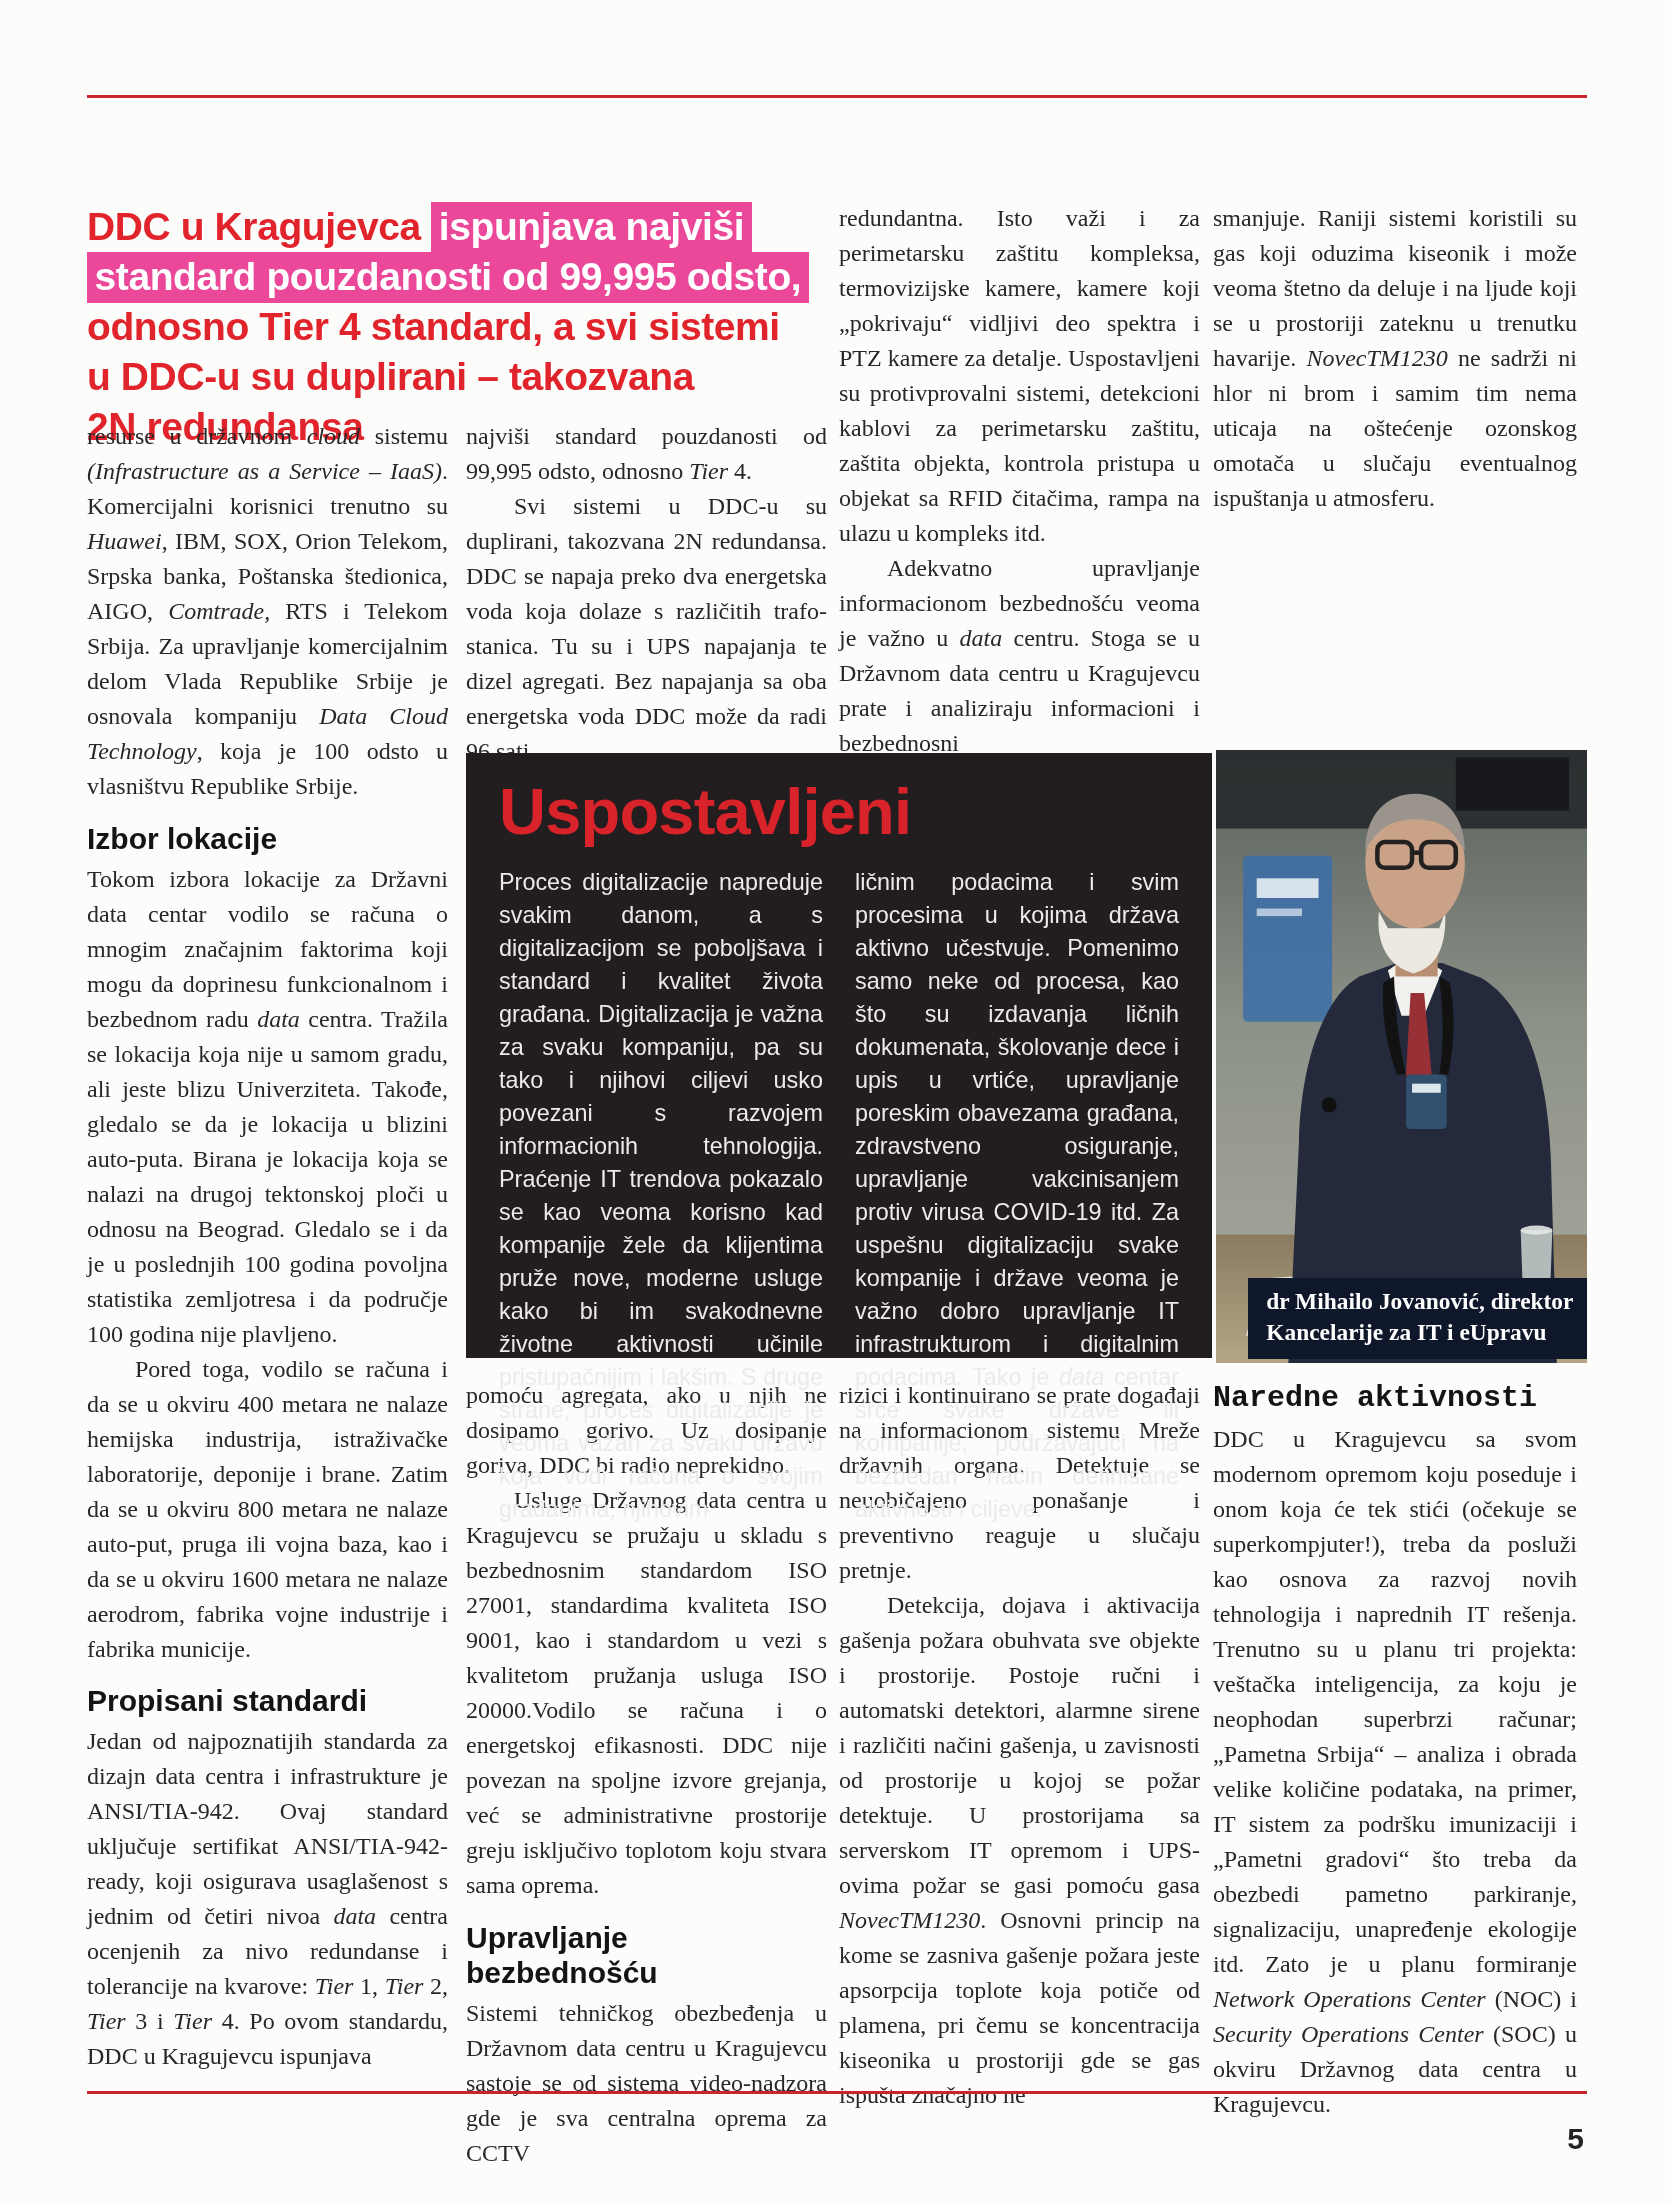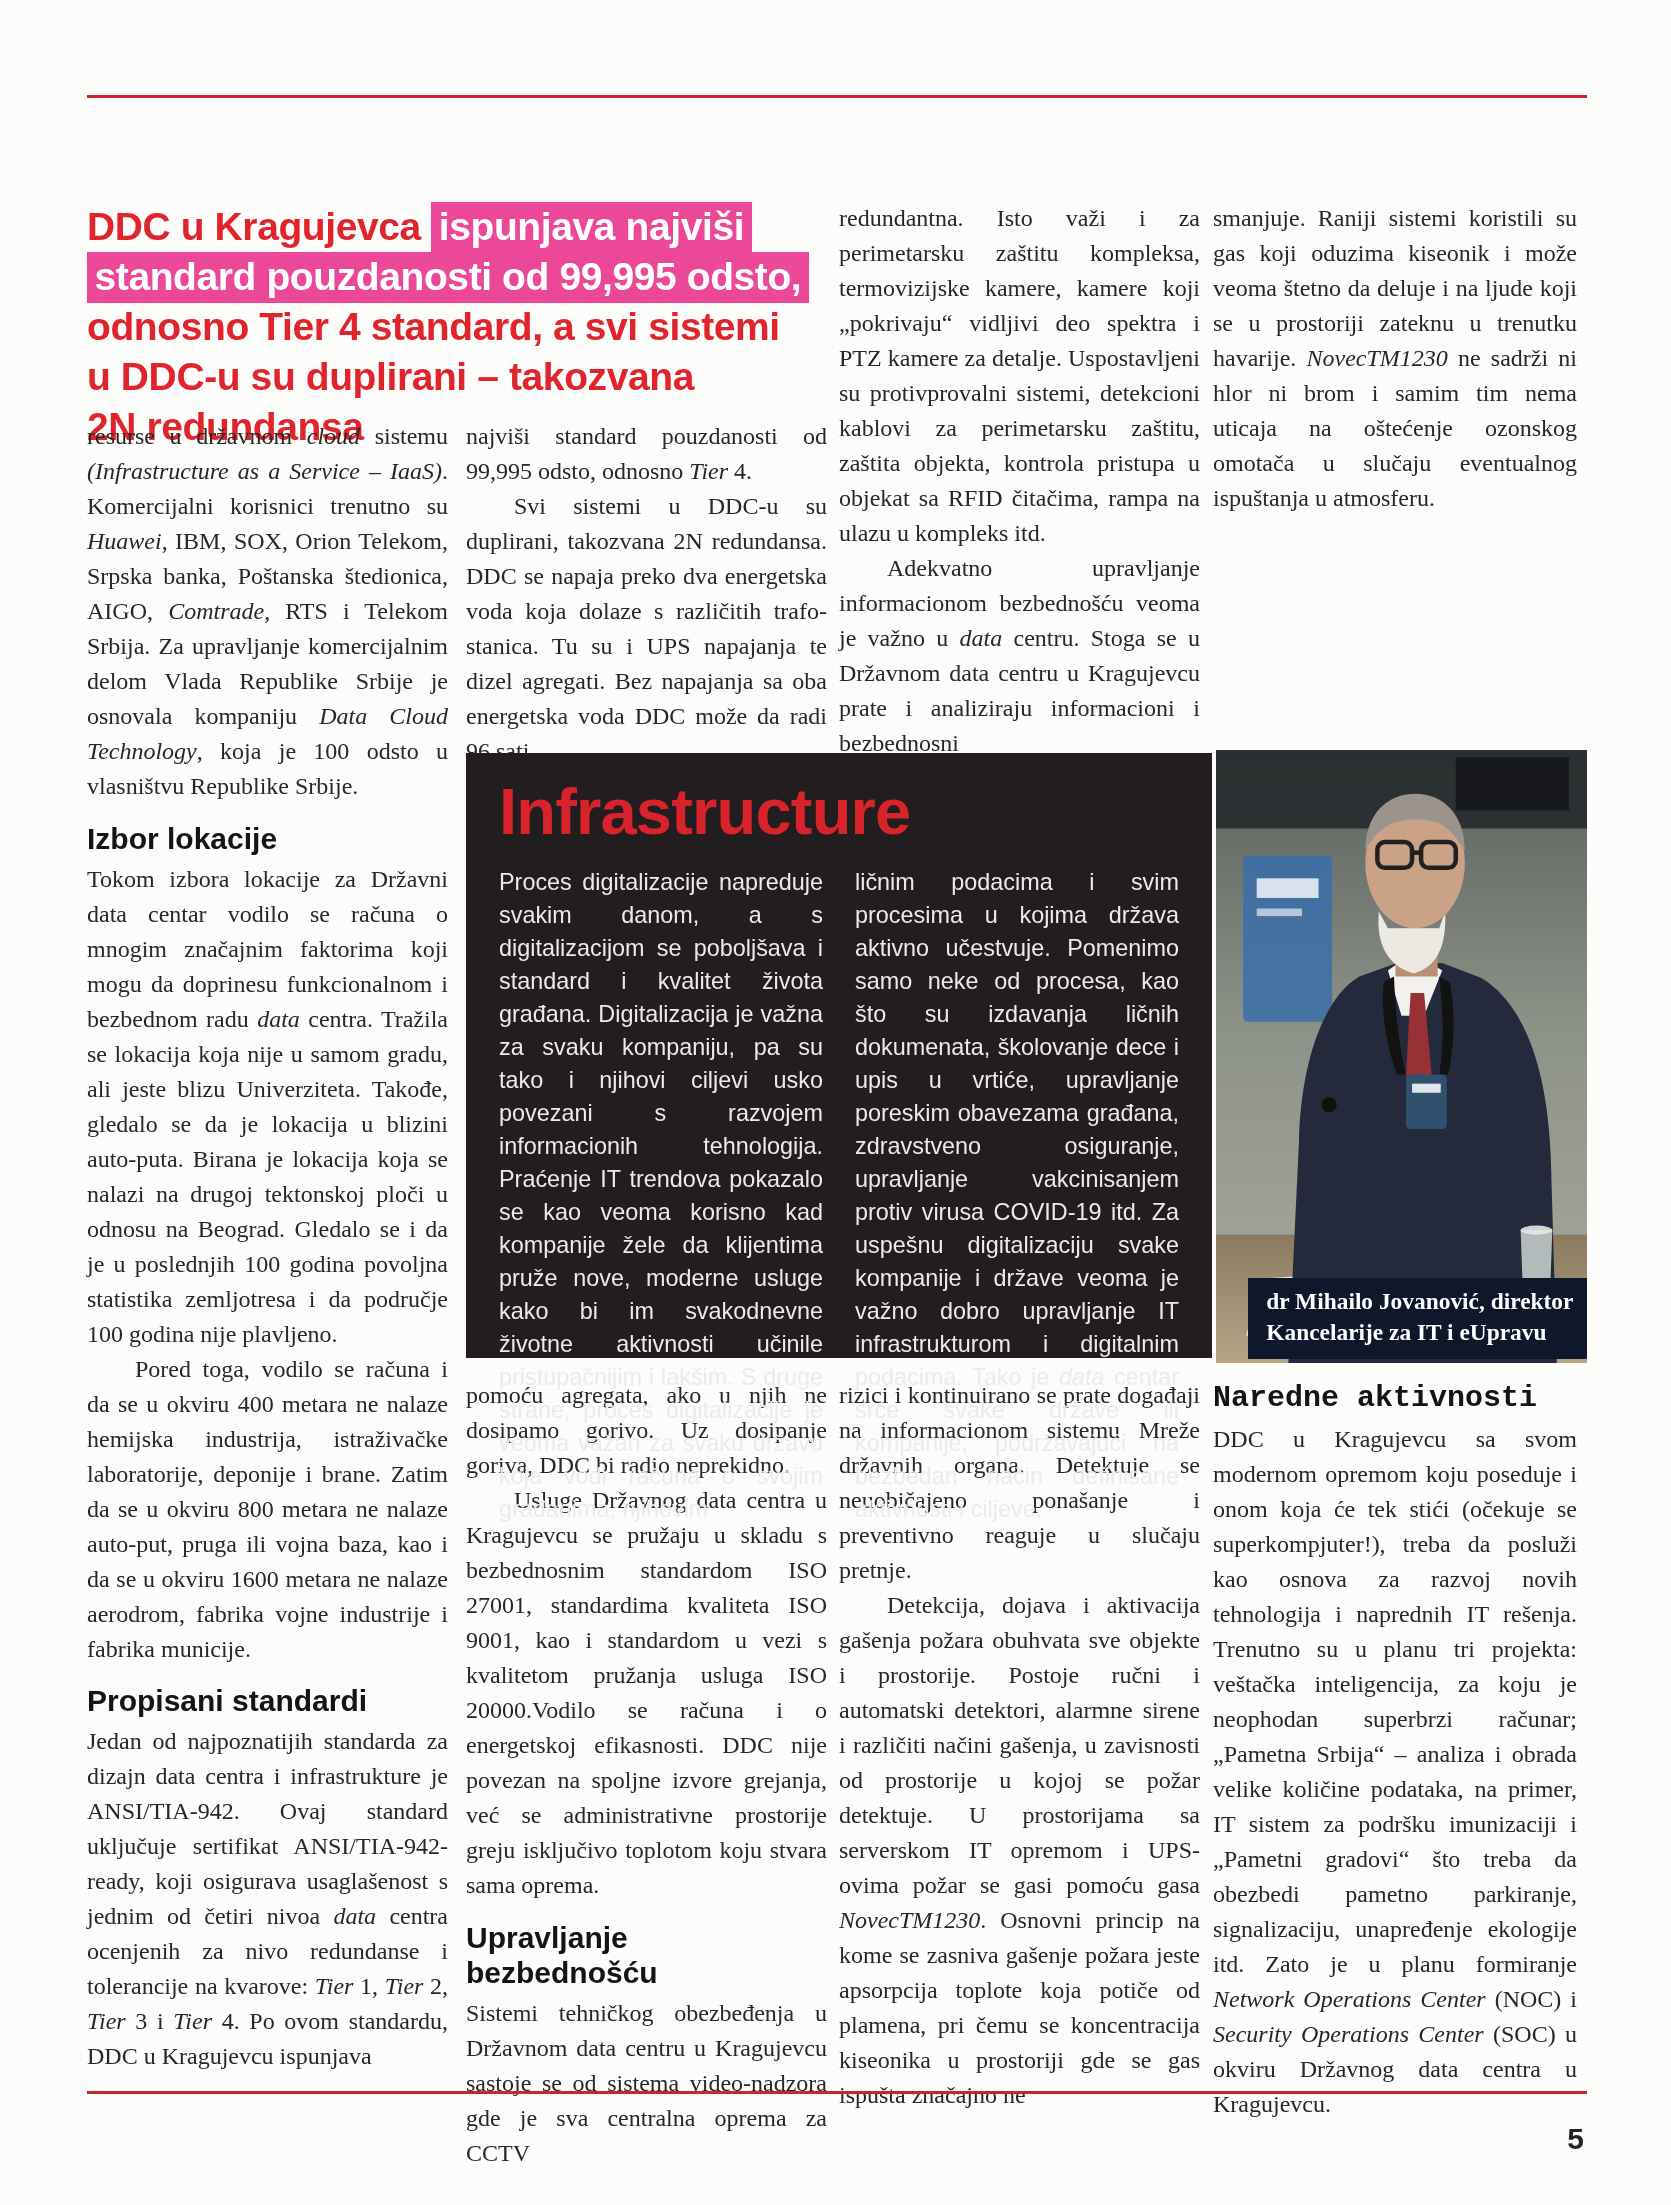--- a/index.html
+++ b/index.html
@@ -88,21 +88,21 @@
   <div class="col c3b">
       <p>rizici i kontinuirano se prate događaji na informacionom sistemu Mreže državnih organa. Detektuje se neuobičajeno ponašanje i preventivno reaguje u slučaju pretnje.</p>
       <p class="indent">Detekcija, dojava i aktivacija gašenja požara obuhvata sve objekte i prostorije. Postoje ručni i automatski detektori, alarmne sirene i različiti načini gašenja, u zavisnosti od prostorije u kojoj se požar detektuje. U prostorijama sa serverskom IT opremom i UPS-ovima požar se gasi pomoću gasa <em>NovecTM1230</em>. Osnovni princip na kome se zasniva gašenje požara jeste apsorpcija toplote koja potiče od plamena, pri čemu se koncentracija kiseonika u prostoriji gde se gas ispušta značajno ne</p>
     </div>
   <div class="col c4b">
       <div class="bodyhead">Naredne aktivnosti</div>
       <p>DDC u Kragujevcu sa svom modernom opremom koju poseduje i onom koja će tek stići (očekuje se superkompjuter!), treba da posluži kao osnova za razvoj novih tehnologija i naprednih IT rešenja. Trenutno su u planu tri projekta: veštačka inteligencija, za koju je neophodan superbrzi računar; „Pametna Srbija“ – analiza i obrada velike količine podataka, na primer, IT sistem za podršku imunizaciji i „Pametni gradovi“ što treba da obezbedi pametno parkiranje, signalizaciju, unapređenje ekologije itd. Zato je u planu formiranje <em>Network Operations Center</em> (NOC) i <em>Security Operations Center</em> (SOC) u okviru Državnog data centra u Kragujevcu.</p>
     </div>
 
   <div class="dbox">
-    <h2>Infrastructure</h2>
+    <h2>Uspostavljeni</h2>
     <div class="dcols">
       <div class="dcol">Proces digitalizacije napreduje svakim danom, a s digitalizacijom se poboljšava i standard i kvalitet života građana. Digitalizacija je važna za svaku kompaniju, pa su tako i njihovi ciljevi usko povezani s razvojem informacionih tehnologija. Praćenje IT trendova pokazalo se kao veoma korisno kad kompanije žele da klijentima pruže nove, moderne usluge kako bi im svakodnevne životne aktivnosti učinile pristupačnijim i lakšim. S druge strane, proces digitalizacije je veoma važan za svaku državu koja vodi računa o svojim građanima, njihovim</div>
       <div class="dcol">ličnim podacima i svim procesima u kojima država aktivno učestvuje. Pomenimo samo neke od procesa, kao što su izdavanja ličnih dokumenata, školovanje dece i upis u vrtiće, upravljanje poreskim obavezama građana, zdravstveno osiguranje, upravljanje vakcinisanjem protiv virusa COVID-19 itd. Za uspešnu digitalizaciju svake kompanije i države veoma je važno dobro upravljanje IT infrastrukturom i digitalnim podacima. Tako je <em>data</em> centar srce svake države ili kompanije, podržavajući na bezbedan način definisane aktivnosti i ciljeve.</div>
     </div>
   </div>
 
   <div class="photo">
     <svg viewBox="0 0 492 812" preserveAspectRatio="none">
       <defs>
         <linearGradient id="bgG" x1="0" y1="0" x2="0" y2="1">

